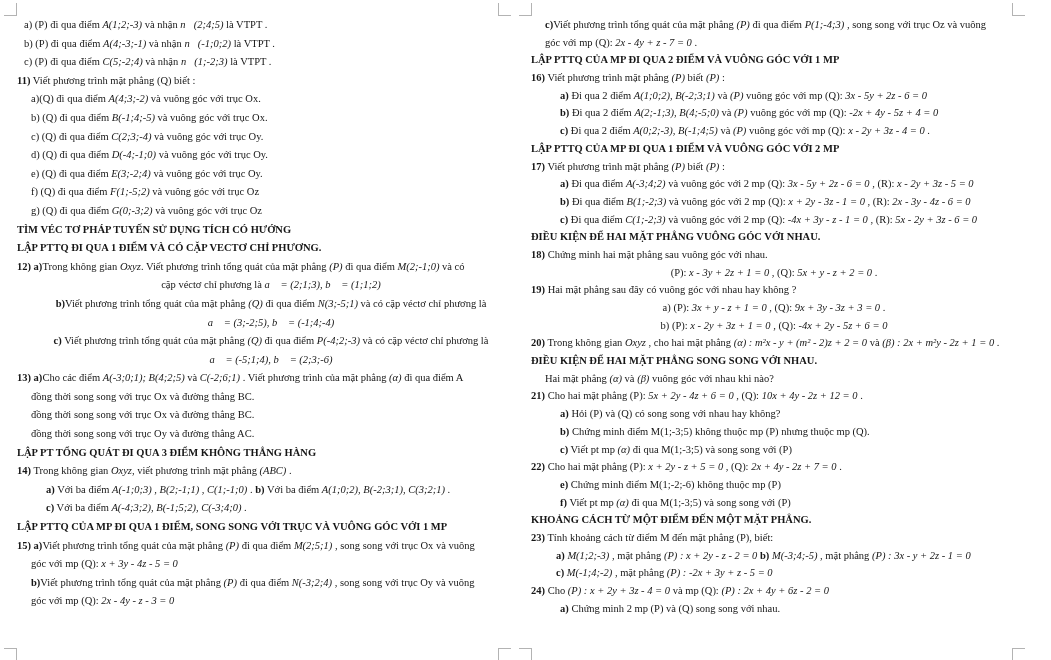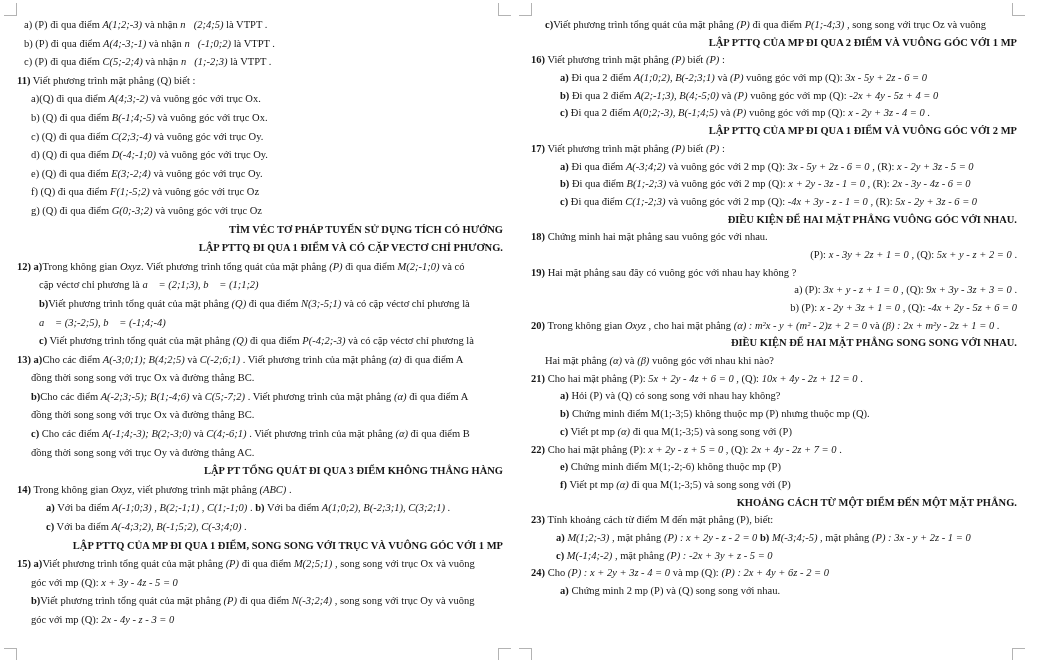--- a/index.html
+++ b/index.html
@@ -11,23 +11,23 @@
   .gutter{position:absolute;left:519px;top:0;bottom:0;width:13px;
           background:linear-gradient(90deg,#ececec 0%,#c3c3c3 30%,#cdcdcd 70%,#f0f0f0 100%);}
   .content{position:absolute;top:16px;}
   .page-left .content{left:17px;width:486px;}
   .page-right .content{left:19px;width:486px;}
   .line{white-space:nowrap;}
   .page-left  .line{height:18.6px;line-height:18.6px;font-size:10.5px;}
   .page-right .line{height:17.7px;line-height:17.7px;font-size:10.5px;}
   .math{font-style:italic;}
   .num,.bold{font-weight:bold;}
-  .hd{font-weight:bold;text-align:right;font-size:10.8px;}
-  .s7{padding-left:7px;}  .s14{padding-left:14px;} .s22{padding-left:22px;}
-  .s25{padding-left:25px;} .s29{padding-left:29px;} .ctr{text-align:right;}
+  .hd{font-weight:bold;text-align:left;font-size:10.8px;}
+  .s7{padding-left:7px;}  .s14{padding-left:14px;} .s22{padding-left:22px;text-align:center;}
+  .s25{padding-left:25px;} .s29{padding-left:29px;} .ctr{text-align:center;}
   
   .cm{position:absolute;width:12px;height:12px;}
   .cm.tl{border-right:1px solid #b3b3b3;border-bottom:1px solid #b3b3b3;top:3px;}
   .cm.tr{border-left:1px solid #b3b3b3;border-bottom:1px solid #b3b3b3;top:3px;}
   .cm.bl{border-right:1px solid #b3b3b3;border-top:1px solid #b3b3b3;top:648px;}
   .cm.br{border-left:1px solid #b3b3b3;border-top:1px solid #b3b3b3;top:648px;}
   .page-left  .cm.tl,.page-left  .cm.bl{left:4px;}
   .page-left  .cm.tr,.page-left  .cm.br{left:498px;}
   .page-right .cm.tl,.page-right .cm.bl{left:7px;}
   .page-right .cm.tr,.page-right .cm.br{left:500px;}
@@ -54,25 +54,24 @@
         <div class="line s14"><span>e) (Q) đi qua điểm  </span><span class="math">E(3;-2;4)</span><span>  và vuông góc với trục Oy.</span></div>
         <div class="line s14"><span>f) (Q) đi qua điểm  </span><span class="math">F(1;-5;2)</span><span>  và vuông góc với  trục Oz</span></div>
         <div class="line s14"><span>g) (Q) đi qua điểm </span><span class="math">G(0;-3;2)</span><span>  và vuông góc với  trục Oz</span></div>
         <div class="line hd"><span>TÌM VÉC TƠ PHÁP TUYẾN SỬ DỤNG  TÍCH CÓ HƯỚNG</span></div>
         <div class="line hd"><span>LẬP PTTQ ĐI QUA 1 ĐIỂM VÀ CÓ CẶP VECTƠ CHỈ PHƯƠNG.</span></div>
         <div class="line n"><span class="num">12) a)</span><span>Trong không gian </span><span class="math">Oxyz</span><span>. Viết phương trình tổng quát của mặt phẳng </span><span class="math">(P)</span><span> đi qua điểm </span><span class="math">M(2;-1;0)</span><span> và có</span></div>
         <div class="line s22"><span>cặp véctơ chỉ phương là  </span><span class="math">a⃗ = (2;1;3), b⃗ = (1;1;2)</span><span></span></div>
         <div class="line s22"><span class="num">b)</span><span>Viết phương trình tổng quát của mặt phẳng </span><span class="math">(Q)</span><span>  đi qua điểm  </span><span class="math">N(3;-5;1)</span><span>  và có cặp véctơ chỉ phương là</span></div>
         <div class="line s22"><span></span><span class="math">a⃗ = (3;-2;5), b⃗ = (-1;4;-4)</span><span></span></div>
         <div class="line s22"><span class="num">c)</span><span> Viết phương trình tổng quát của mặt phẳng </span><span class="math">(Q)</span><span>  đi qua điểm  </span><span class="math">P(-4;2;-3)</span><span>  và có cặp véctơ chỉ phương là</span></div>
+        <div class="line s22"><span></span><span class="math">a⃗ = (-5;1;4), b⃗ = (2;3;-6)</span><span></span></div>
         <div class="line n"><span class="num">13) a)</span><span>Cho các điểm  </span><span class="math">A(-3;0;1); B(4;2;5)</span><span>  và </span><span class="math">C(-2;6;1)</span><span> .  Viết phương trình của mặt phẳng  </span><span class="math">(α)</span><span> đi qua điểm A</span></div>
         <div class="line s14"><span>đồng thời song song với trục Ox và đường thẳng BC.</span></div>
-        <div class="line s14"><span class="num">b)</span><span>Cho các điểm </span><span class="math">A(-2;3;-5); B(1;-4;6)</span><span>  và </span><span class="math">C(5;-7;2)</span><span> .  Viết phương trình của mặt phẳng </span><span class="math">(α)</span><span> đi qua điểm A</span></div>
         <div class="line s14"><span>đồng thời song song với trục Ox và đường thẳng BC.</span></div>
-        <div class="line s14"><span class="num">c)</span><span> Cho các điểm  </span><span class="math">A(-1;4;-3); B(2;-3;0)</span><span>  và </span><span class="math">C(4;-6;1)</span><span> .  Viết phương trình của mặt phẳng </span><span class="math">(α)</span><span> đi qua điểm B</span></div>
         <div class="line s14"><span>đồng thời song song với trục Oy và đường thẳng AC.</span></div>
         <div class="line hd"><span>LẬP PT TỔNG QUÁT ĐI QUA 3 ĐIỂM KHÔNG THẲNG HÀNG</span></div>
         <div class="line n"><span class="num">14)</span><span> Trong không gian </span><span class="math">Oxyz</span><span>, viết phương trình mặt phẳng </span><span class="math">(ABC)</span><span> .</span></div>
         <div class="line s29"><span class="num">a)</span><span> Với ba điểm  </span><span class="math">A(-1;0;3)</span><span> , </span><span class="math">B(2;-1;1)</span><span> , </span><span class="math">C(1;-1;0)</span><span> .  </span><span class="bold">b)</span><span> Với ba điểm  </span><span class="math">A(1;0;2), B(-2;3;1), C(3;2;1)</span><span> .</span></div>
         <div class="line s29"><span class="num">c)</span><span> Với ba điểm  </span><span class="math">A(-4;3;2), B(-1;5;2), C(-3;4;0)</span><span> .</span></div>
         <div class="line hd"><span>LẬP PTTQ CỦA MP ĐI QUA  1 ĐIỂM, SONG SONG VỚI TRỤC VÀ VUÔNG GÓC VỚI 1 MP</span></div>
         <div class="line n"><span class="num">15) a)</span><span>Viết  phương  trình  tổng quát  của  mặt phẳng  </span><span class="math">(P)</span><span>   đi qua điểm   </span><span class="math">M(2;5;1)</span><span> ,  song  song  với trục  Ox  và vuông</span></div>
         <div class="line s14"><span>góc với mp (Q):  </span><span class="math">x + 3y - 4z - 5 = 0</span><span></span></div>
         <div class="line s14"><span class="num">b)</span><span>Viết phương trình  tổng  quát  của  mặt phẳng  </span><span class="math">(P)</span><span>  đi qua điểm  </span><span class="math">N(-3;2;4)</span><span> ,  song  song  với trục  Oy  và vuông</span></div>
         <div class="line s14"><span>góc với mp (Q):  </span><span class="math">2x - 4y - z - 3 = 0</span><span></span></div>
@@ -81,20 +80,21 @@
 
   <div class="gutter"></div>
 
   <div class="page page-right">
     <div class="cm tl"></div>
     <div class="cm tr"></div>
     <div class="cm bl"></div>
     <div class="cm br"></div>
     <div class="content" id="right-content">
         <div class="line s14"><span class="num">c)</span><span>Viết phương trình tổng quát của mặt phẳng </span><span class="math">(P)</span><span>  đi qua điểm  </span><span class="math">P(1;-4;3)</span><span> , song song với trục Oz  và vuông</span></div>
+        <div class="line s14"><span>góc với mp (Q):  </span><span class="math">2x - 4y + z - 7 = 0</span><span> .</span></div>
         <div class="line hd"><span>LẬP PTTQ CỦA MP ĐI QUA  2 ĐIỂM VÀ VUÔNG GÓC VỚI 1 MP</span></div>
         <div class="line n"><span class="num">16)</span><span> Viết phương trình mặt phẳng  </span><span class="math">(P)</span><span>  biết  </span><span class="math">(P)</span><span> :</span></div>
         <div class="line s29"><span class="num">a)</span><span>  Đi qua 2 điểm   </span><span class="math">A(1;0;2), B(-2;3;1)</span><span>   và  </span><span class="math">(P)</span><span> vuông góc  với mp (Q):  </span><span class="math">3x - 5y + 2z - 6 = 0</span><span></span></div>
         <div class="line s29"><span class="num">b)</span><span>  Đi qua 2 điểm   </span><span class="math">A(2;-1;3), B(4;-5;0)</span><span>  và  </span><span class="math">(P)</span><span>  vuông góc với mp (Q):  </span><span class="math">-2x + 4y - 5z + 4 = 0</span><span></span></div>
         <div class="line s29"><span class="num">c)</span><span>  Đi qua 2 điểm   </span><span class="math">A(0;2;-3), B(-1;4;5)</span><span>  và  </span><span class="math">(P)</span><span>  vuông góc với mp (Q):  </span><span class="math">x - 2y + 3z - 4 = 0</span><span> .</span></div>
         <div class="line hd"><span>LẬP PTTQ CỦA MP ĐI QUA  1 ĐIỂM VÀ VUÔNG GÓC VỚI 2 MP</span></div>
         <div class="line n"><span class="num">17)</span><span> Viết phương trình mặt phẳng  </span><span class="math">(P)</span><span>  biết  </span><span class="math">(P)</span><span> :</span></div>
         <div class="line s29"><span class="num">a)</span><span>  Đi qua điểm  </span><span class="math">A(-3;4;2)</span><span>   và  vuông góc với  2 mp (Q):  </span><span class="math">3x - 5y + 2z - 6 = 0</span><span>  , (R):  </span><span class="math">x - 2y + 3z - 5 = 0</span><span></span></div>
         <div class="line s29"><span class="num">b)</span><span>  Đi qua điểm  </span><span class="math">B(1;-2;3)</span><span>   và  vuông góc với  2 mp (Q):  </span><span class="math">x + 2y - 3z - 1 = 0</span><span>  , (R):  </span><span class="math">2x - 3y - 4z - 6 = 0</span><span></span></div>
         <div class="line s29"><span class="num">c)</span><span>  Đi qua điểm  </span><span class="math">C(1;-2;3)</span><span>   và  vuông góc với  2 mp (Q):  </span><span class="math">-4x + 3y - z - 1 = 0</span><span>  , (R):  </span><span class="math">5x - 2y + 3z - 6 = 0</span><span></span></div>

